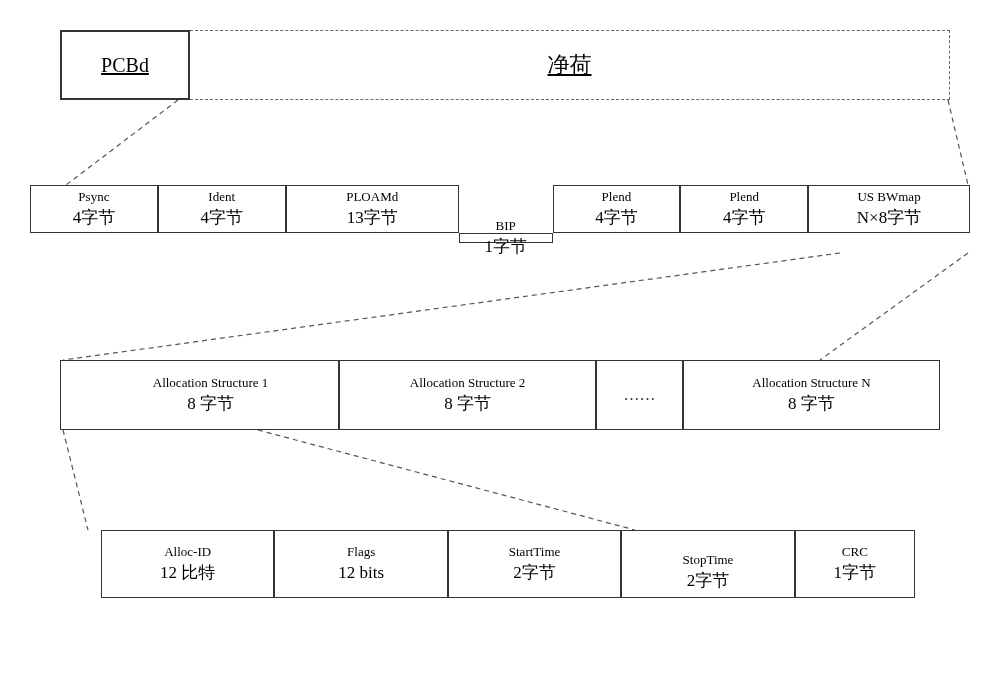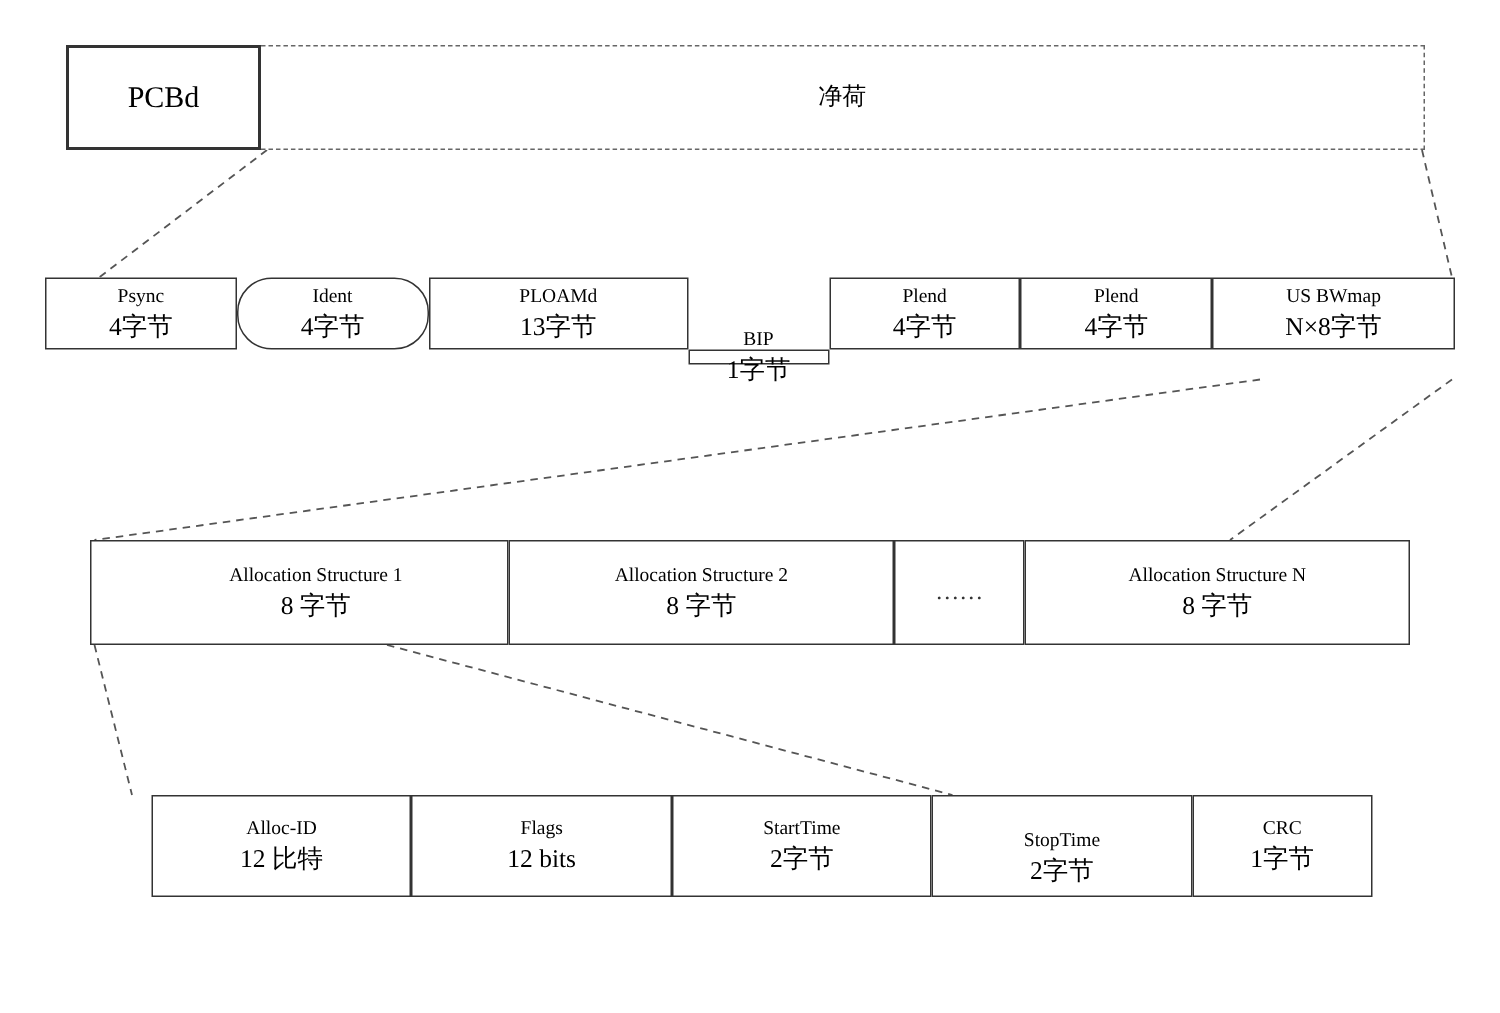--- a/index.html
+++ b/index.html
@@ -34,21 +34,21 @@
     }
     .row1-pcbd {
       width: 130px;
       flex-shrink: 0;
       font-size: 20px;
       font-weight: normal;
       border: 2.5px solid #333;
     }
     .row1-payload {
       flex: 1;
-      font-size: 16px;
+      font-size: 22px;
       border: 1.5px dashed #666;
       border-left: none;
     }
 
     
     .svg-overlay {
       position: absolute;
       top: 0; left: 0;
       width: 1000px;
       height: 675px;
@@ -82,37 +82,37 @@
 
     <line x1="840" y1="253" x2="63" y2="360" stroke="#555" stroke-width="1.2" stroke-dasharray="5,4"></line>
 
     <line x1="968" y1="253" x2="820" y2="360" stroke="#555" stroke-width="1.2" stroke-dasharray="5,4"></line>
 
     <line x1="63" y1="430" x2="88" y2="530" stroke="#555" stroke-width="1.2" stroke-dasharray="5,4"></line>
 
     <line x1="258" y1="430" x2="635" y2="530" stroke="#555" stroke-width="1.2" stroke-dasharray="5,4"></line>
   </svg>
 
-  <div style="position:absolute; top:30px; left:44px; right:50px; height:70px; display:flex;">
+  <div style="position:absolute; top:30px; left:60px; right:50px; height:70px; display:flex;text-decoration:underline;">
     <div class="box row1-pcbd">
       <span>PCBd</span>
     </div>
     <div class="box row1-payload">
       <span>净荷</span>
     </div>
   </div>
 
   <div style="position:absolute; top:185px; left:30px; right:30px; height:48px; display:flex;">
 
     <div class="box" style="flex:1;">
       <span>Psync</span>
       <span class="sub-label">4字节</span>
     </div>
 
-    <div class="box" style="flex:1;border-radius:23px;">
+    <div class="box" style="flex:1;">
       <span>Ident</span>
       <span class="sub-label">4字节</span>
     </div>
 
     <div class="box" style="flex:1.4;">
       <span>PLOAMd</span>
       <span class="sub-label">13字节</span>
     </div>
 
     <div class="box" style="flex:0.7;margin-top:48px;">

